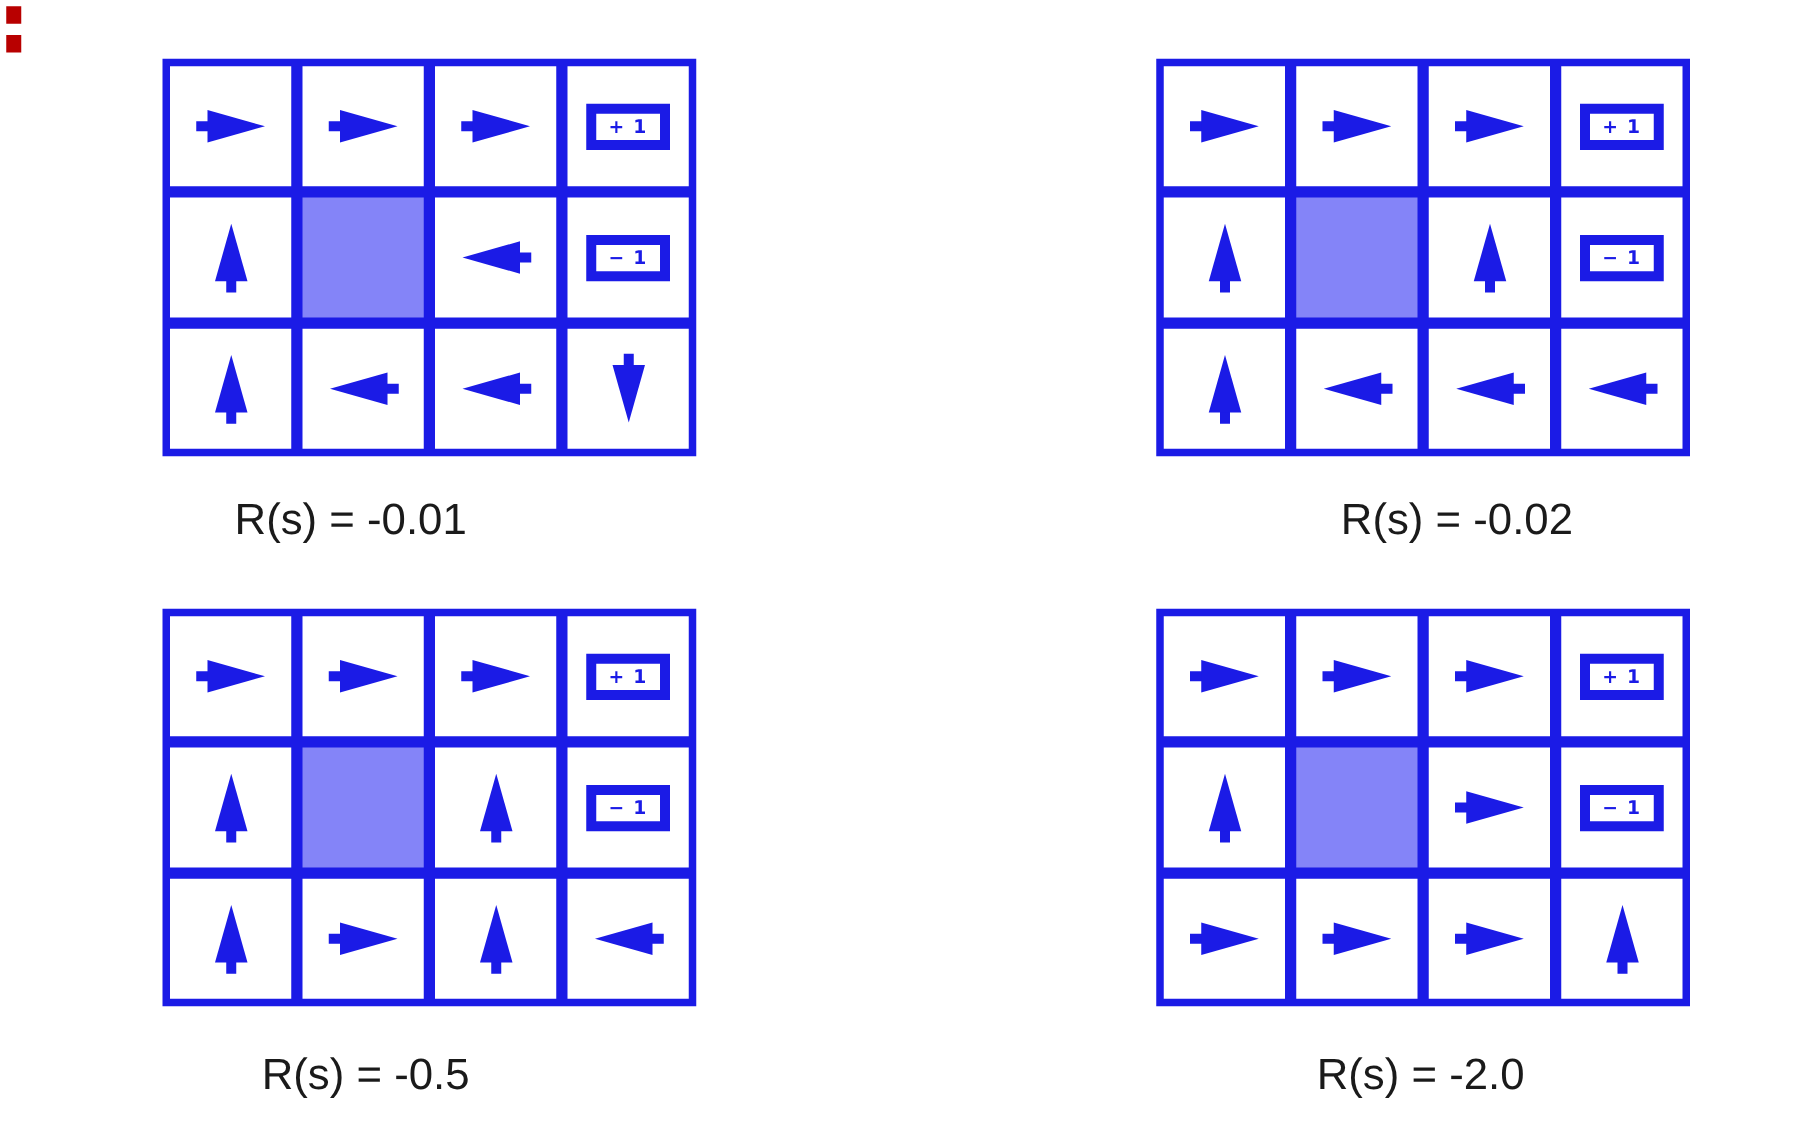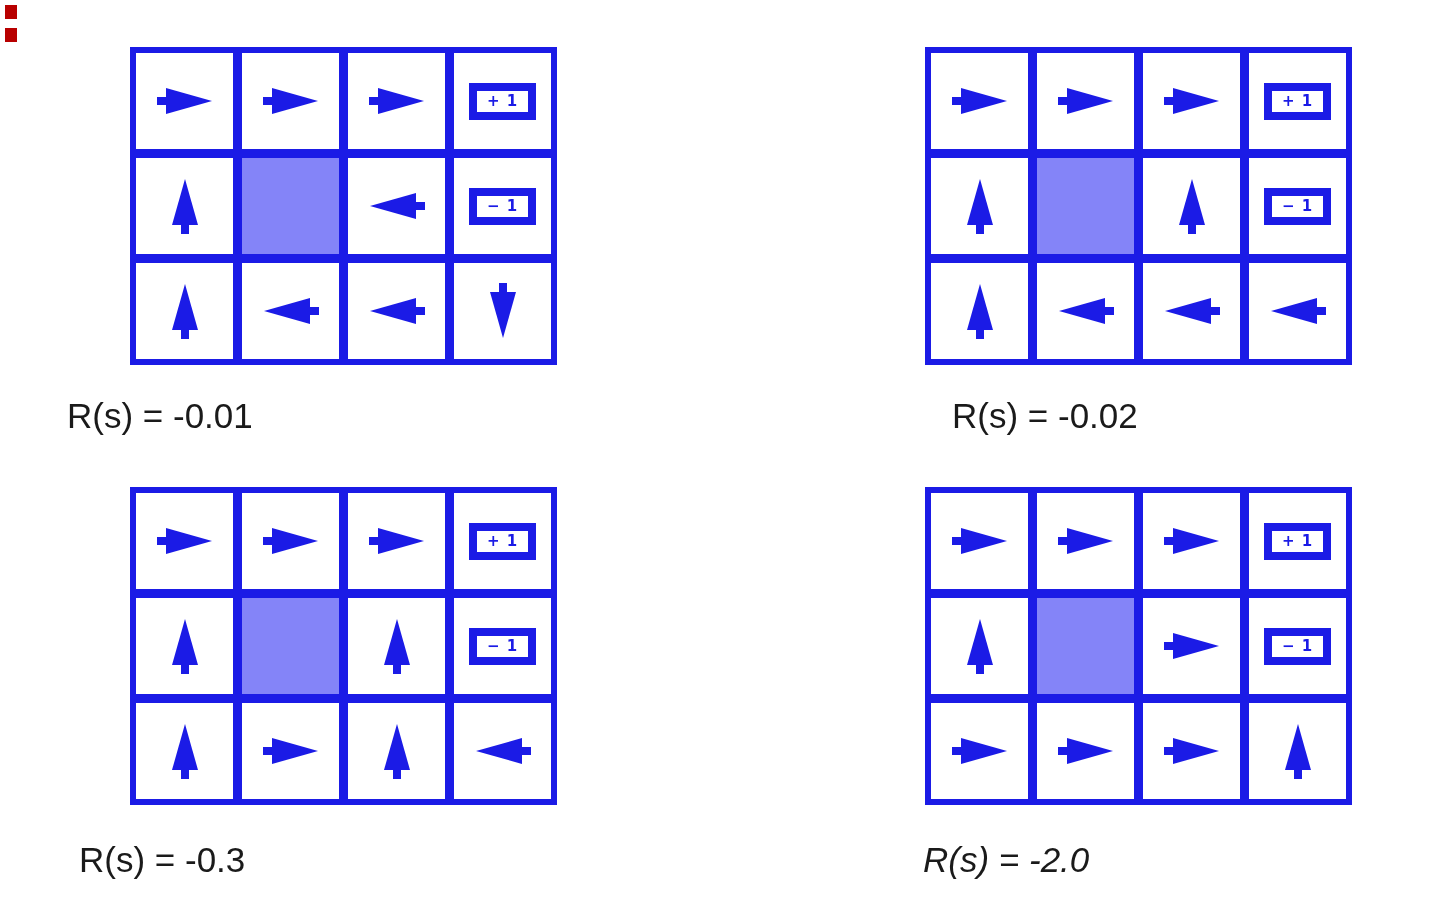--- a/index.html
+++ b/index.html
@@ -32,27 +32,27 @@
   .arrow-icon.down{transform:rotate(90deg);}
   .terminal{
     border:8px solid #1b1be6;width:51px;height:21px;
     display:flex;align-items:center;justify-content:center;background:#ffffff;
   }
   .terminal span{
     font-family:"DejaVu Sans", sans-serif;font-weight:bold;font-size:15px;
     color:#1b1be6;white-space:nowrap;letter-spacing:1px;line-height:1;
   }
   .caption{
-    position:absolute;width:427px;
+    position:absolute;width:427px;text-align:center;
     font-size:35px;color:#1a1a1a;font-family:"Liberation Sans", sans-serif;
   }
   .caption.c-tl{left:67px;top:396px;}
   .caption.c-tr{left:952px;top:396px;}
   .caption.c-bl{left:79px;top:840px;}
-  .caption.c-br{left:923px;top:840px;font-style:italic;}
+  .caption.c-br{left:923px;top:840px;}
 </style>
 </head>
 <body>
 
 <div class="red-marker m1"></div>
 <div class="red-marker m2"></div>
 
 <div class="gridworld tl">
     <div class="cell">
       <svg class="arrow-icon right" width="58" height="30" viewBox="0 0 58 30">
@@ -317,14 +317,14 @@
     <div class="cell">
       <svg class="arrow-icon up" width="58" height="30" viewBox="0 0 58 30">
         <rect x="1" y="11" width="11" height="8" fill="#1b1be6"></rect>
         <polygon points="10,2 10,28 56,15" fill="#1b1be6"></polygon>
       </svg>
     </div>
   </div>
 
 <div class="caption c-tl">R(s) = -0.01</div>
 <div class="caption c-tr">R(s) = -0.02</div>
-<div class="caption c-bl">R(s) = -0.3</div>
+<div class="caption c-bl">R(s) = -0.5</div>
 <div class="caption c-br">R(s) = -2.0</div>
 
 </body></html>

